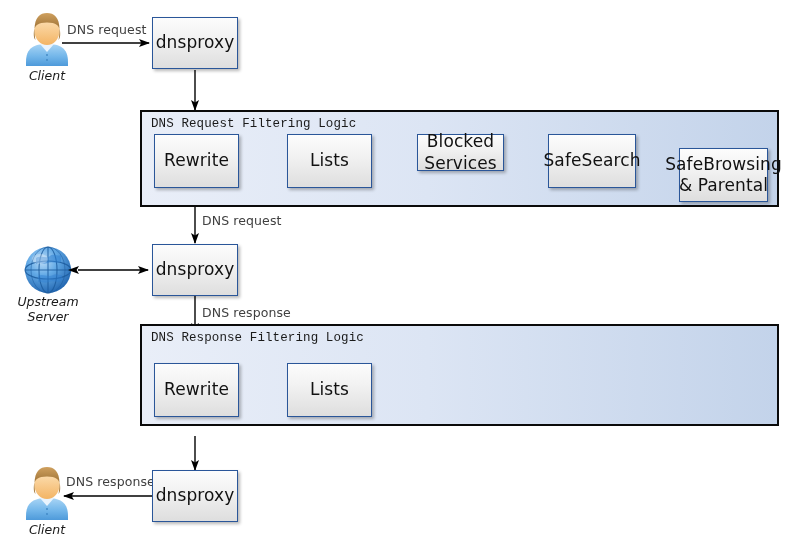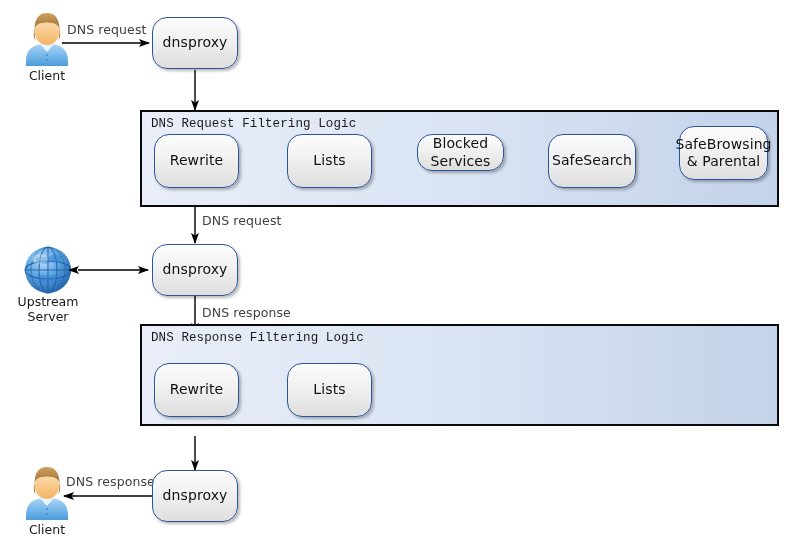--- a/index.html
+++ b/index.html
@@ -34,28 +34,28 @@
     color: #1a1a1a;
     white-space: nowrap;
     letter-spacing: 0.1px;
   }
 
   
   .node {
     position: absolute;
     box-sizing: border-box;
     border: 1.5px solid #2a5699;
-    border-radius: 15px;
+    border-radius: 0;
     background: linear-gradient(to bottom, #fcfcfc 0%, #f2f2f2 40%, #dedede 100%);
     box-shadow: 2px 2px 3px rgba(0,0,0,0.28);
     display: flex;
     align-items: center;
     justify-content: center;
     text-align: center;
-    font-size: 14px;
+    font-size: 17px;
     color: #111111;
     line-height: 1.25;
     letter-spacing: 0.1px;
   }
   .node span { display: block; }
 
   
   .edge-label {
     position: absolute;
     font-size: 12.5px;
@@ -67,20 +67,21 @@
   .edge-label.center { text-align: center; }
 
   
   .actor-label {
     position: absolute;
     font-size: 12.5px;
     color: #1a1a1a;
     text-align: center;
     line-height: 1.22;
     white-space: pre;
+    font-style: italic;
   }
 
   
   svg.layer {
     position: absolute;
     left: 0; top: 0;
     width: 797px;
     height: 558px;
     overflow: visible;
     pointer-events: none;
@@ -218,21 +219,21 @@
 
   <div class="node" style="left:417px; top:134px; width:87px; height:37px;">
     <span class="multiline">Blocked
 Services</span>
   </div>
 
   <div class="node" style="left:548px; top:134px; width:88px; height:54px;">
     <span>SafeSearch</span>
   </div>
 
-  <div class="node" style="left:679px; top:126px; width:89px; height:54px;">
+  <div class="node" style="left:679px; top:148px; width:89px; height:54px;">
     <span class="multiline">SafeBrowsing
 &amp; Parental</span>
   </div>
 
   <div class="group" style="left:140px; top:324px; width:639px; height:102px;">
     <div class="group-title">DNS Response Filtering Logic</div>
   </div>
 
   <div class="node" style="left:154px; top:363px; width:85px; height:54px;">
     <span>Rewrite</span>

